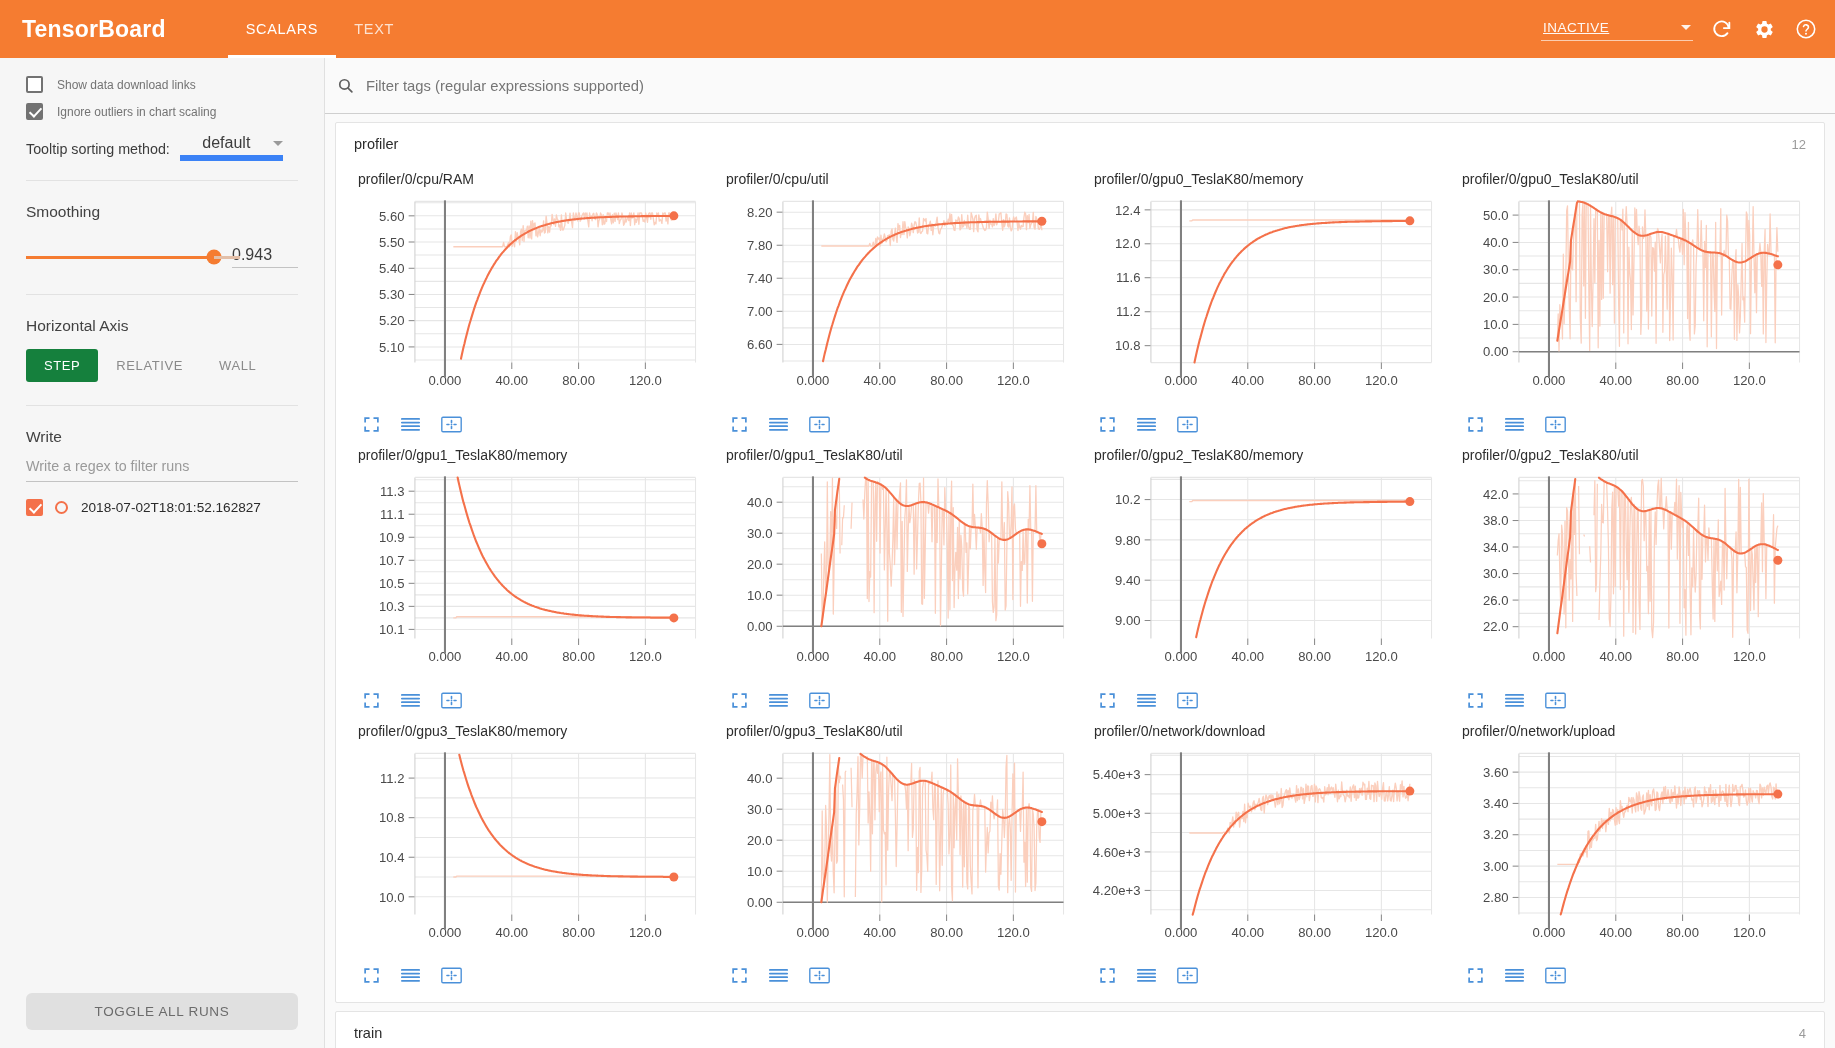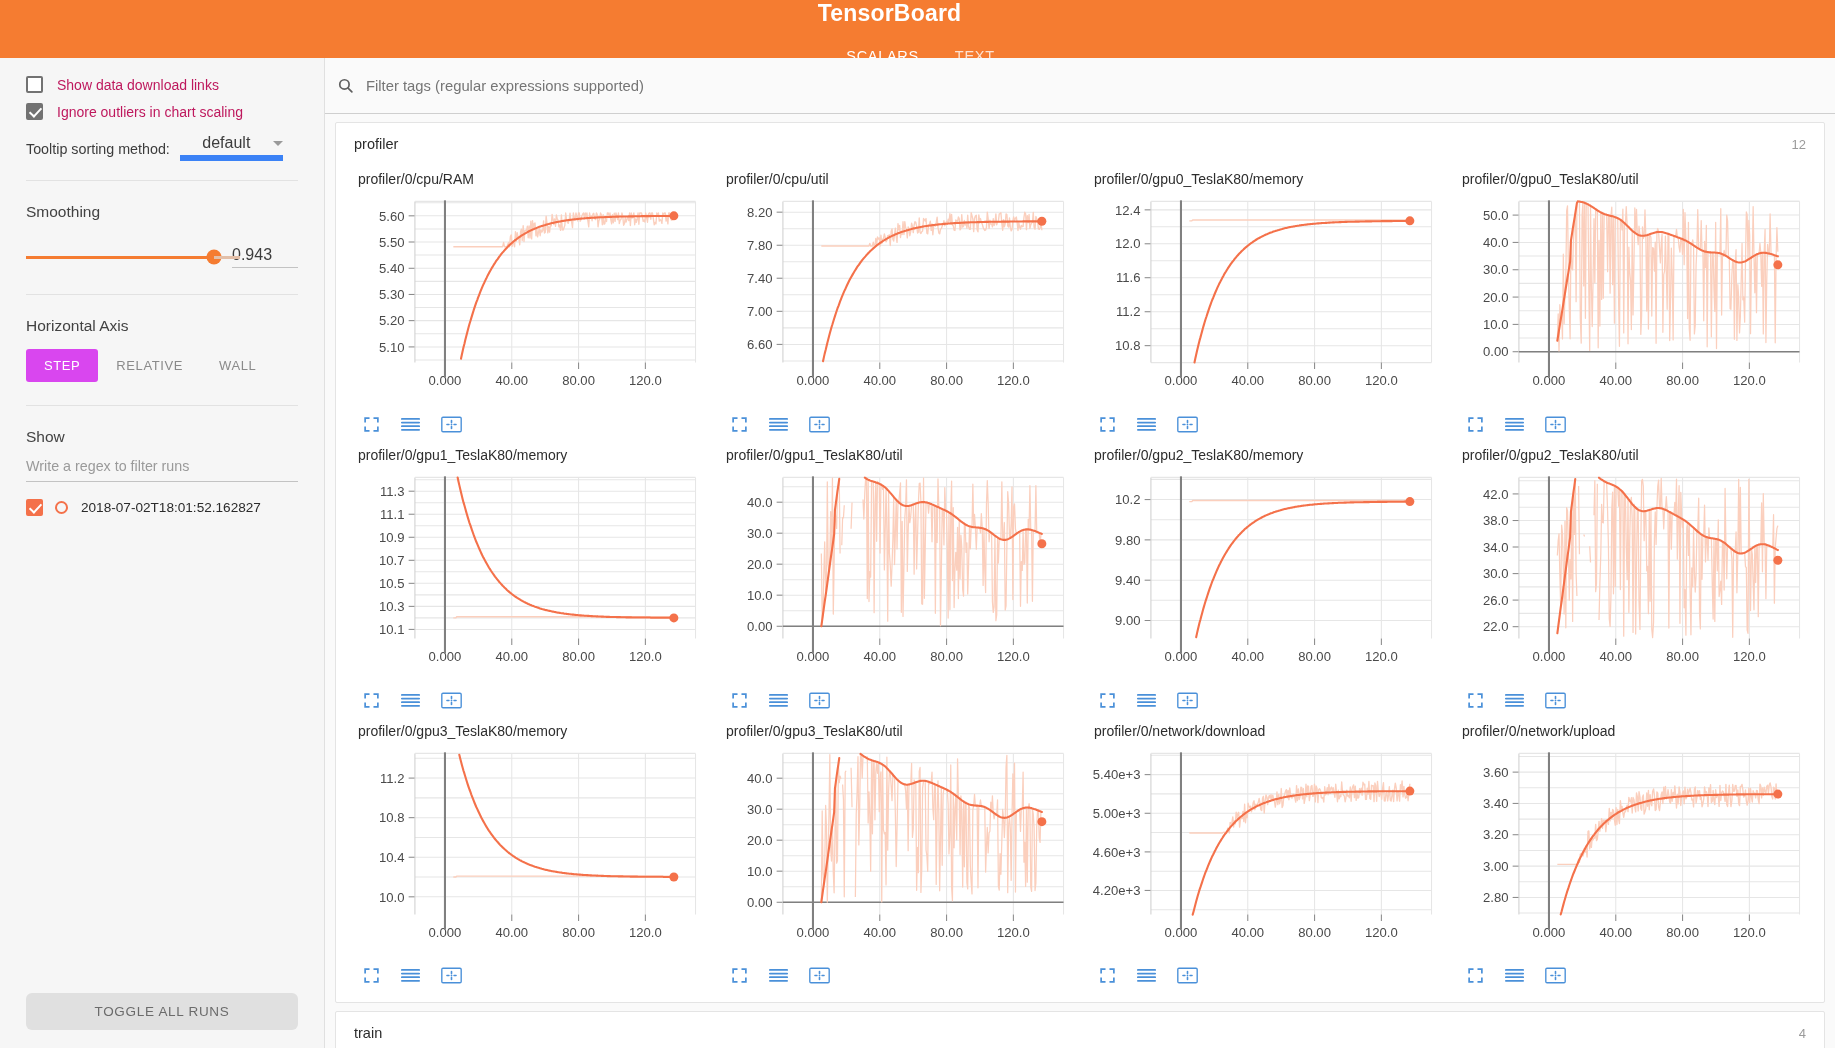--- a/index.html
+++ b/index.html
@@ -13,21 +13,20 @@
 
   
   .header {
     height: 58px;
     background: #f57c31;
     display: flex;
     align-items: center;
     padding: 0 16px 0 22px;
     color: #fff;
     position: relative;
-    flex-direction: column;
   }
   .brand {
     font-size: 23px;
     font-weight: bold;
     letter-spacing: .2px;
     margin-right: 62px;
     color: #fff;
   }
   .tabs { display: flex; align-items: stretch; height: 58px; }
   .tab {
@@ -100,21 +99,21 @@
   .chk.checked { background: #727272; border-color: #727272; }
   .chk.checked::after {
     content: "";
     position: absolute;
     left: 4px; top: 0px;
     width: 5px; height: 10px;
     border: solid #fff;
     border-width: 0 2px 2px 0;
     transform: rotate(43deg);
   }
-  .chk-label { font-size: 14px; color: #be185d; }
+  .chk-label { font-size: 12px; color: #737373; }
   .sort-row { display: flex; align-items: flex-end; margin-top: 14px; text-align: center; }
   .sort-label { font-size: 14.3px; color: #3c3c3c; padding-bottom: 4px; }
   .sort-select {
     margin-left: 10px;
     border-bottom: 6px solid #3b82f6;
     width: 103px;
     display: flex; align-items: center;
     padding-bottom: 3px;
     cursor: pointer;
   }
@@ -160,21 +159,21 @@
   }
   .btn-group { display: flex; margin-top: 14px; }
   .hbtn {
     padding: 9px 18px;
     font-size: 13px;
     letter-spacing: .6px;
     color: #8a8a8a;
     cursor: pointer;
     border-radius: 3px;
   }
-  .hbtn.active { background: #d946ef; color: #fff; text-align: center; }
+  .hbtn.active { background: #15803d; color: #fff; text-align: center; }
   .runs-filter {
     margin-top: 12px;
     font-size: 14.3px;
     color: #9a9a9a;
     border-bottom: 1px solid #c3c3c3;
     padding-bottom: 7px;
   }
   .run-row { display: flex; align-items: center; margin-top: 17px; }
   .run-chk {
     width: 17px; height: 17px;
@@ -342,21 +341,21 @@
 
     <div class="sec-title">Horizontal Axis</div>
     <div class="btn-group">
       <span class="hbtn active">STEP</span>
       <span class="hbtn">RELATIVE</span>
       <span class="hbtn">WALL</span>
     </div>
 
     <div class="divider" style="margin-top:23px;"></div>
 
-    <div class="sec-title">Show</div>
+    <div class="sec-title">Write</div>
     <div class="runs-filter">Write a regex to filter runs</div>
     <div class="run-row">
       <span class="run-chk"></span>
       <span class="run-dot"></span>
       <span class="run-name">2018-07-02T18:01:52.162827</span>
     </div>
 
     <div class="toggle-all">TOGGLE ALL RUNS</div>
   </div>
 

